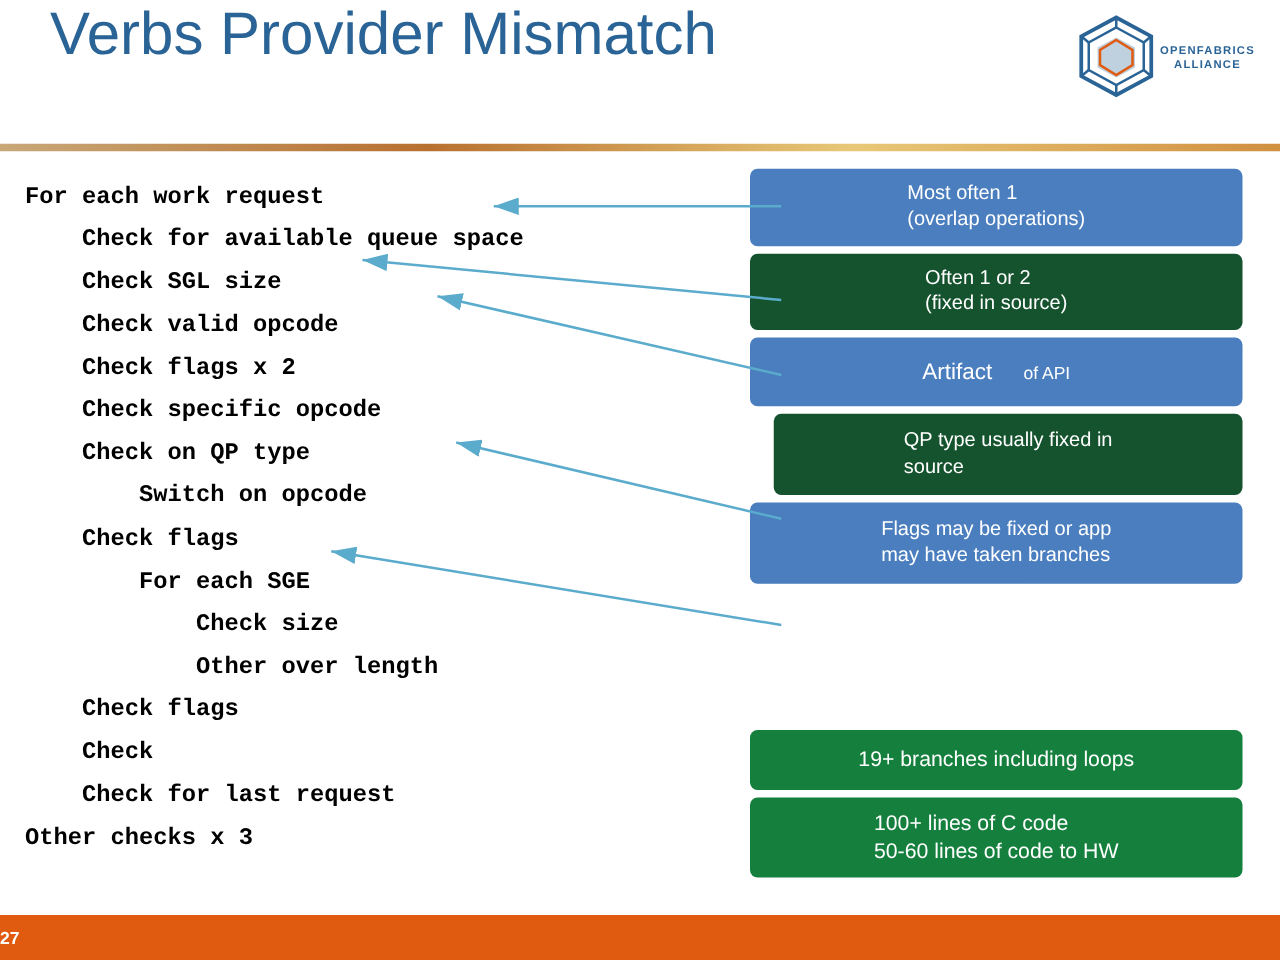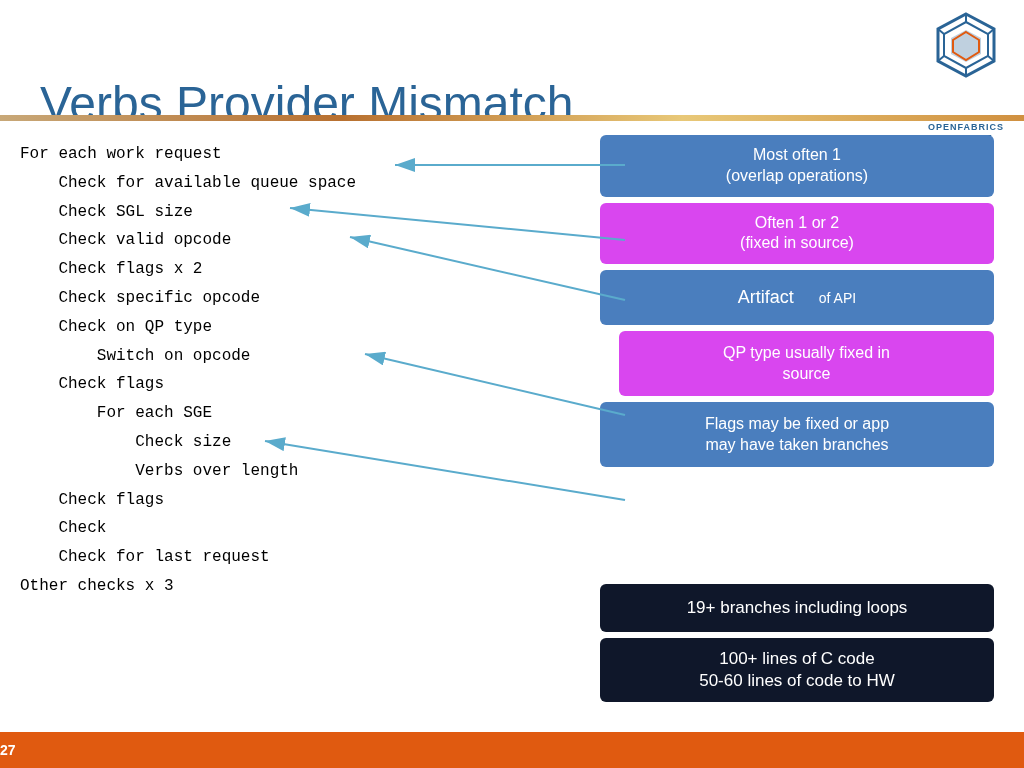--- a/index.html
+++ b/index.html
@@ -40,39 +40,38 @@
 
     
     .header {
       position: absolute;
       top: 0;
       left: 0;
       right: 0;
       height: 131px;
       background: #ffffff;
       display: flex;
-      align-items: flex-end;
+      align-items: flex-start;
       padding-left: 40px;
     }
 
     .title {
       font-size: 48px;
       color: #2a6496;
       font-weight: 300;
     }
 
     
     .logo-area {
       position: absolute;
       top: 10px;
       right: 20px;
       display: flex;
-      flex-direction: column;
+      flex-direction: row;
       align-items: center;
-      gap: 40px;
     }
 
     
     .hex-logo {
       width: 70px;
       height: 70px;
       position: relative;
     }
 
     .hex-logo svg {
@@ -98,25 +97,26 @@
       right: 0;
       bottom: 36px;
       display: flex;
       padding: 15px 30px 10px 20px;
     }
 
     
     .code-area {
       flex: 0 0 580px;
       font-family: 'Courier New', Courier, monospace;
-      font-size: 16px;
+      font-size: 19px;
       color: #000000;
       line-height: 1.8;
       padding-top: 5px;
       position: relative;
+      font-weight: bold;
     }
 
     .code-area .line {
       white-space: pre;
       position: relative;
     }
 
     
     .callouts {
       flex: 1;
@@ -124,37 +124,37 @@
       flex-direction: column;
       gap: 6px;
       padding-top: 0px;
     }
 
     .callout-box {
       border-radius: 6px;
       padding: 10px 14px;
       color: #ffffff;
       font-size: 16px;
-      text-align: center;
+      text-align: left;
       line-height: 1.3;
       display: flex;
       align-items: center;
       justify-content: center;
     }
 
     .callout-blue {
       background: #4a7ebe;
     }
 
     .callout-blue-dark {
-      background: #d946ef;
+      background: #14532d;
     }
 
     .callout-purple {
-      background: #0f172a;
+      background: #15803d;
     }
 
     .callout-spacer {
       flex: 1;
     }
 
     
     .page-number {
       color: #ffffff;
       font-size: 14px;
@@ -239,21 +239,21 @@
     <div class="line">    Check for available queue space</div>
     <div class="line">    Check SGL size</div>
     <div class="line">    Check valid opcode</div>
     <div class="line">    Check flags x 2</div>
     <div class="line">    Check specific opcode</div>
     <div class="line">    Check on QP type</div>
     <div class="line">        Switch on opcode</div>
     <div class="line">    Check flags</div>
     <div class="line">        For each SGE</div>
     <div class="line">            Check size</div>
-    <div class="line">            Verbs over length</div>
+    <div class="line">            Other over length</div>
     <div class="line">    Check flags</div>
     <div class="line">    Check</div>
     <div class="line">    Check for last request</div>
     <div class="line">Other checks x 3</div>
   </div>
 
   <div class="callouts">
 
     <div class="callout-box callout-blue" style="min-height: 60px;">
       <span>Most often 1<br>(overlap operations)</span>

